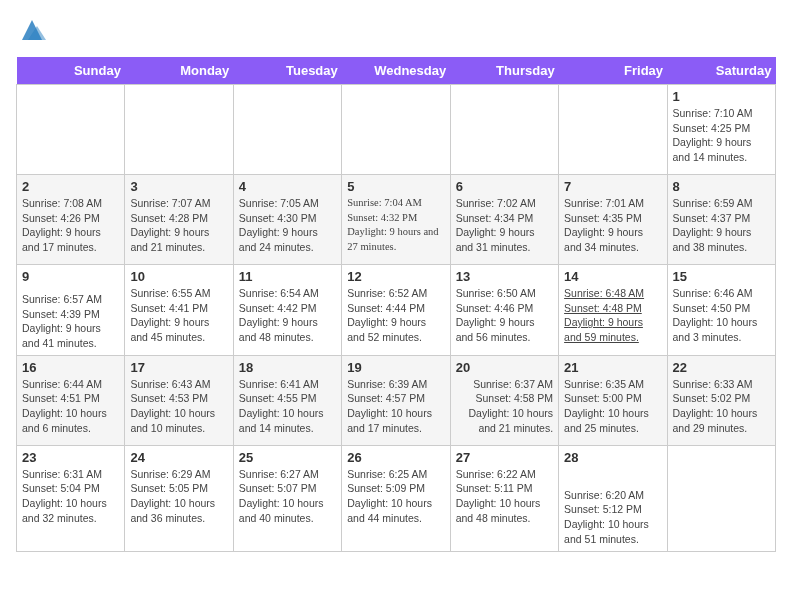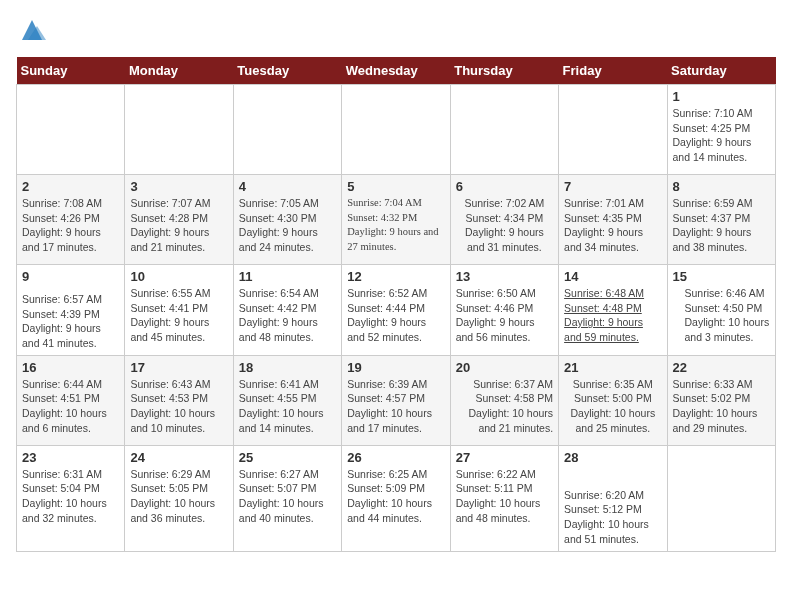--- a/index.html
+++ b/index.html
@@ -46,25 +46,25 @@
     .subtitle {
       font-size: 16px;
       color: #555;
     }
     table {
       width: 100%;
       border-collapse: collapse;
       table-layout: fixed;
     }
     thead tr th {
-      background: #7f1d1d;
+      background: #8b5cf6;
       color: #fff;
       font-size: 13px;
       padding: 6px 4px;
-      text-align: left;
+      text-align: right;
       font-weight: bold;
     }
     tbody tr td {
       border: 1px solid #ccc;
       vertical-align: top;
       padding: 4px 5px;
       font-size: 10.5px;
       color: #333;
       height: 90px;
       background: #fff;
@@ -156,21 +156,21 @@
 Daylight: 9 hours and 24 minutes.</div>
         </td>
         <td>
           <span class="day-number">5</span>
           <div class="day-detail" style="white-space: pre-line; font-family: Liberation Serif, serif;">Sunrise: 7:04 AM
 Sunset: 4:32 PM
 Daylight: 9 hours and 27 minutes.</div>
         </td>
         <td>
           <span class="day-number">6</span>
-          <div class="day-detail" style="white-space: pre-line; text-align: center;">Sunrise: 7:02 AM
+          <div class="day-detail" style="white-space: pre-line;">Sunrise: 7:02 AM
 Sunset: 4:34 PM
 Daylight: 9 hours and 31 minutes.</div>
         </td>
         <td>
           <span class="day-number">7</span>
           <div class="day-detail" style="white-space: pre-line;">Sunrise: 7:01 AM
 Sunset: 4:35 PM
 Daylight: 9 hours and 34 minutes.</div>
         </td>
         <td>
@@ -212,21 +212,21 @@
 Daylight: 9 hours and 56 minutes.</div>
         </td>
         <td>
           <span class="day-number">14</span>
           <div class="day-detail" style="white-space: pre-line; text-decoration: underline;">Sunrise: 6:48 AM
 Sunset: 4:48 PM
 Daylight: 9 hours and 59 minutes.</div>
         </td>
         <td>
           <span class="day-number">15</span>
-          <div class="day-detail" style="white-space: pre-line; margin-left: 12px;">Sunrise: 6:46 AM
+          <div class="day-detail" style="white-space: pre-line;">Sunrise: 6:46 AM
 Sunset: 4:50 PM
 Daylight: 10 hours and 3 minutes.</div>
         </td>
       </tr>
       <tr>
         <td>
           <span class="day-number">16</span>
           <div class="day-detail" style="white-space: pre-line;">Sunrise: 6:44 AM
 Sunset: 4:51 PM
 Daylight: 10 hours and 6 minutes.</div>
@@ -250,21 +250,21 @@
 Daylight: 10 hours and 17 minutes.</div>
         </td>
         <td>
           <span class="day-number">20</span>
           <div class="day-detail" style="white-space: pre-line; text-align: right;">Sunrise: 6:37 AM
 Sunset: 4:58 PM
 Daylight: 10 hours and 21 minutes.</div>
         </td>
         <td>
           <span class="day-number">21</span>
-          <div class="day-detail" style="white-space: pre-line; text-align: center;">Sunrise: 6:35 AM
+          <div class="day-detail" style="white-space: pre-line;">Sunrise: 6:35 AM
 Sunset: 5:00 PM
 Daylight: 10 hours and 25 minutes.</div>
         </td>
         <td>
           <span class="day-number">22</span>
           <div class="day-detail" style="white-space: pre-line;">Sunrise: 6:33 AM
 Sunset: 5:02 PM
 Daylight: 10 hours and 29 minutes.</div>
         </td>
       </tr>

